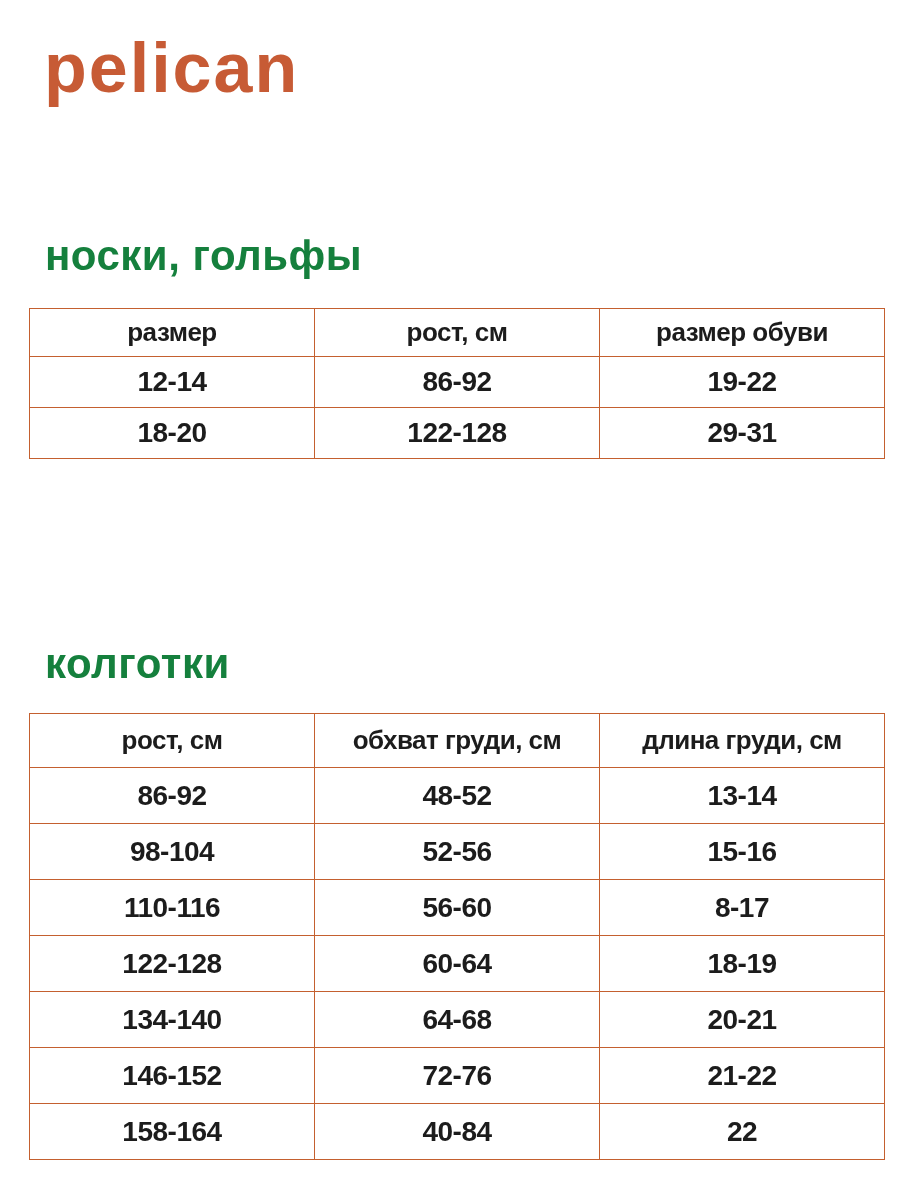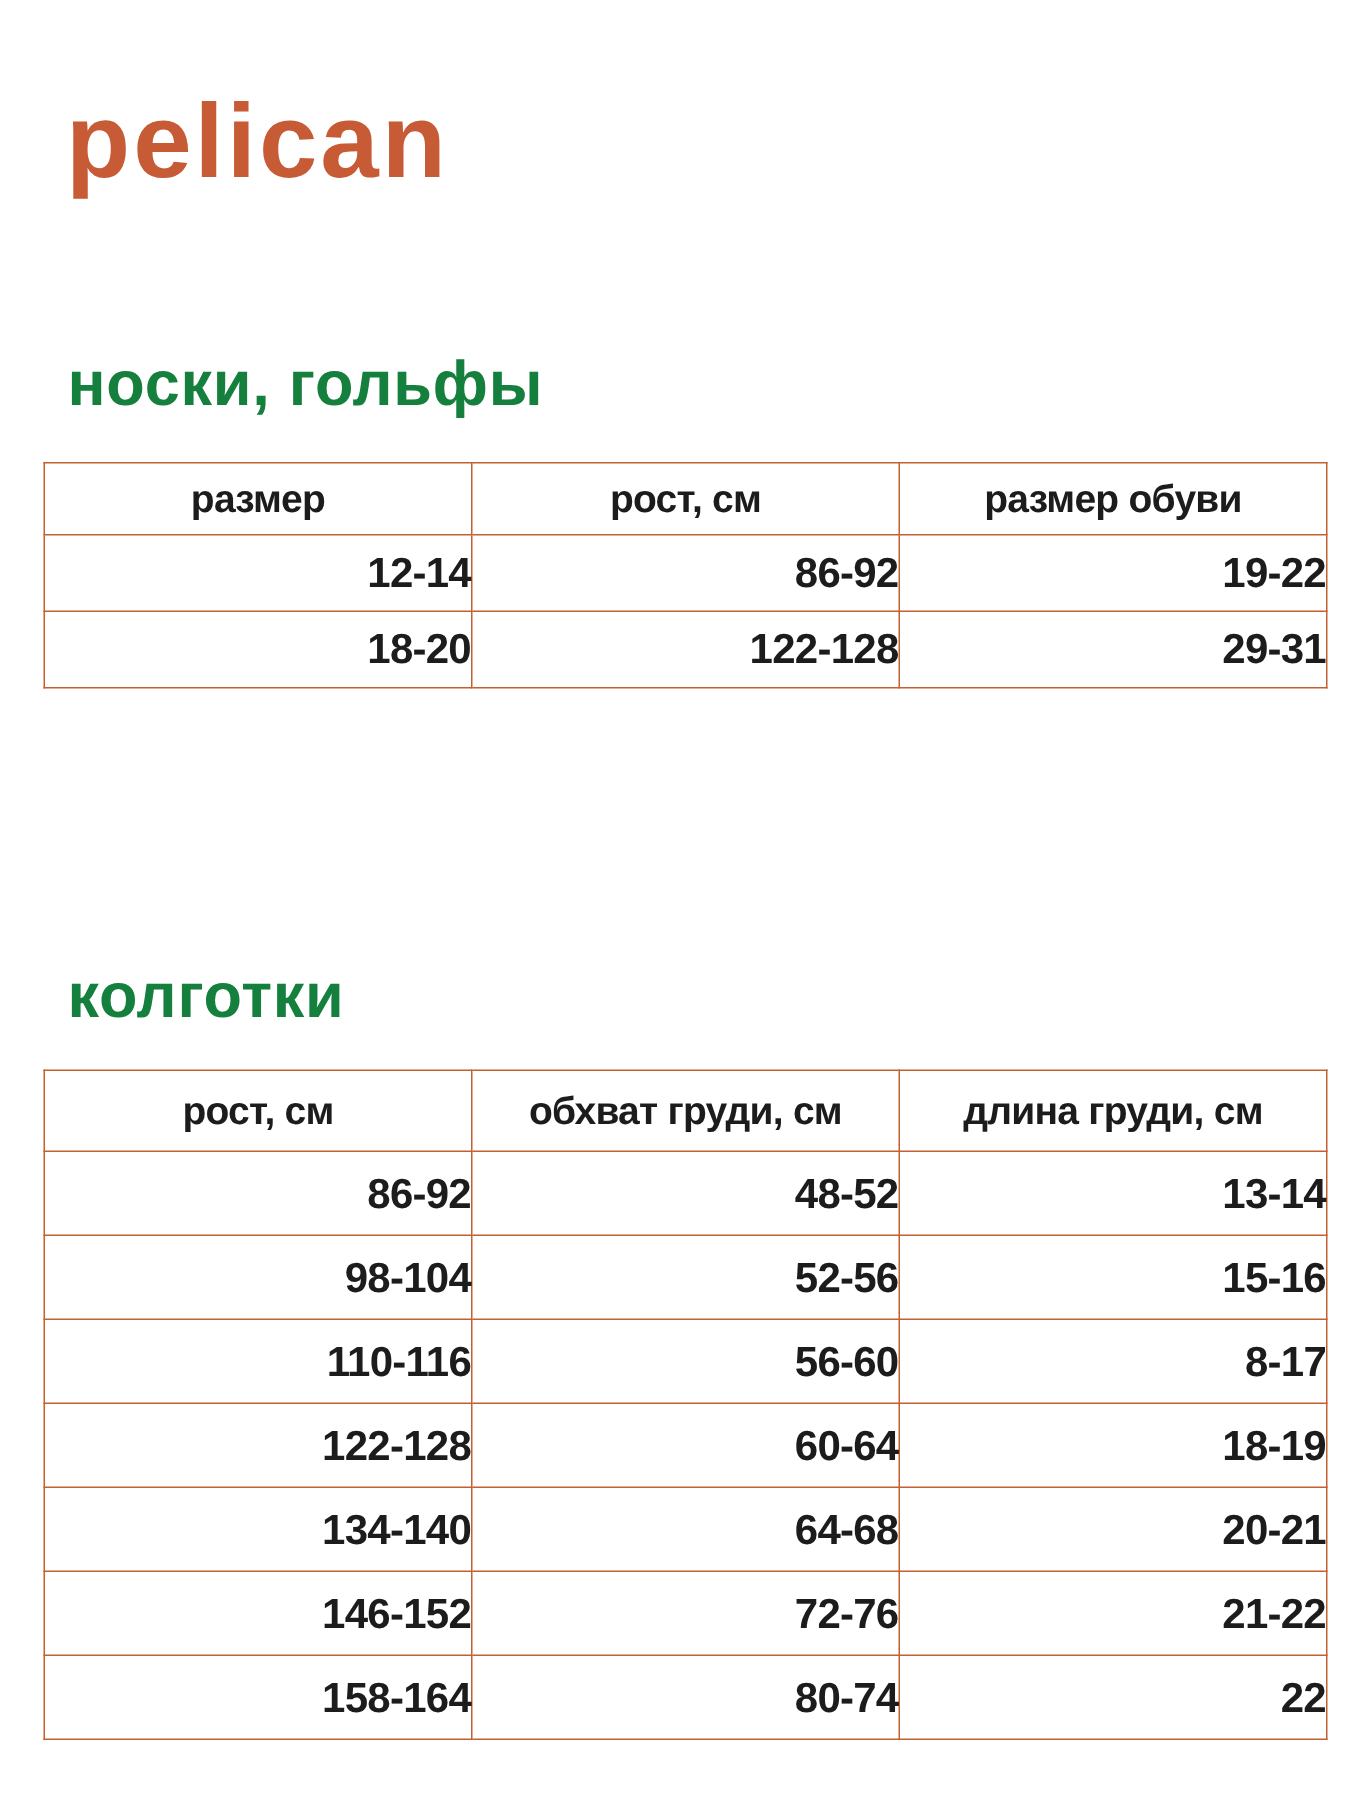--- a/index.html
+++ b/index.html
@@ -17,21 +17,20 @@
   }
   .logo {
     position: absolute;
     left: 44px;
     top: 30px;
     font-size: 70px;
     line-height: 1.1;
     font-weight: bold;
     letter-spacing: 2px;
     color: #c75b35;
-    margin-top: 26px;
   }
   .section-title {
     position: absolute;
     left: 45px;
     margin: 0;
     font-size: 42px;
     font-weight: bold;
     letter-spacing: 0.5px;
     color: #15803d;
   }
@@ -57,21 +56,20 @@
     font-weight: bold;
     padding: 0;
   }
   table.size-table th {
     font-size: 26px;
     letter-spacing: -0.5px;
   }
   table.size-table td {
     font-size: 28px;
     letter-spacing: -0.5px;
-    text-align: right;
   }
   #table-socks th  { height: 47px; }
   #table-socks td  { height: 50px; }
   #table-tights th { height: 53px; }
   #table-tights td { height: 55px; }
 </style>
 </head>
 <body>
 
 <div class="page">
@@ -138,19 +136,19 @@
           <td>64-68</td>
           <td>20-21</td>
         </tr>
         <tr>
           <td>146-152</td>
           <td>72-76</td>
           <td>21-22</td>
         </tr>
         <tr>
           <td>158-164</td>
-          <td>80-74</td>
+          <td>40-84</td>
           <td>22</td>
         </tr>
       </tbody>
     </table>
 
 </div>
 
 </body></html>

